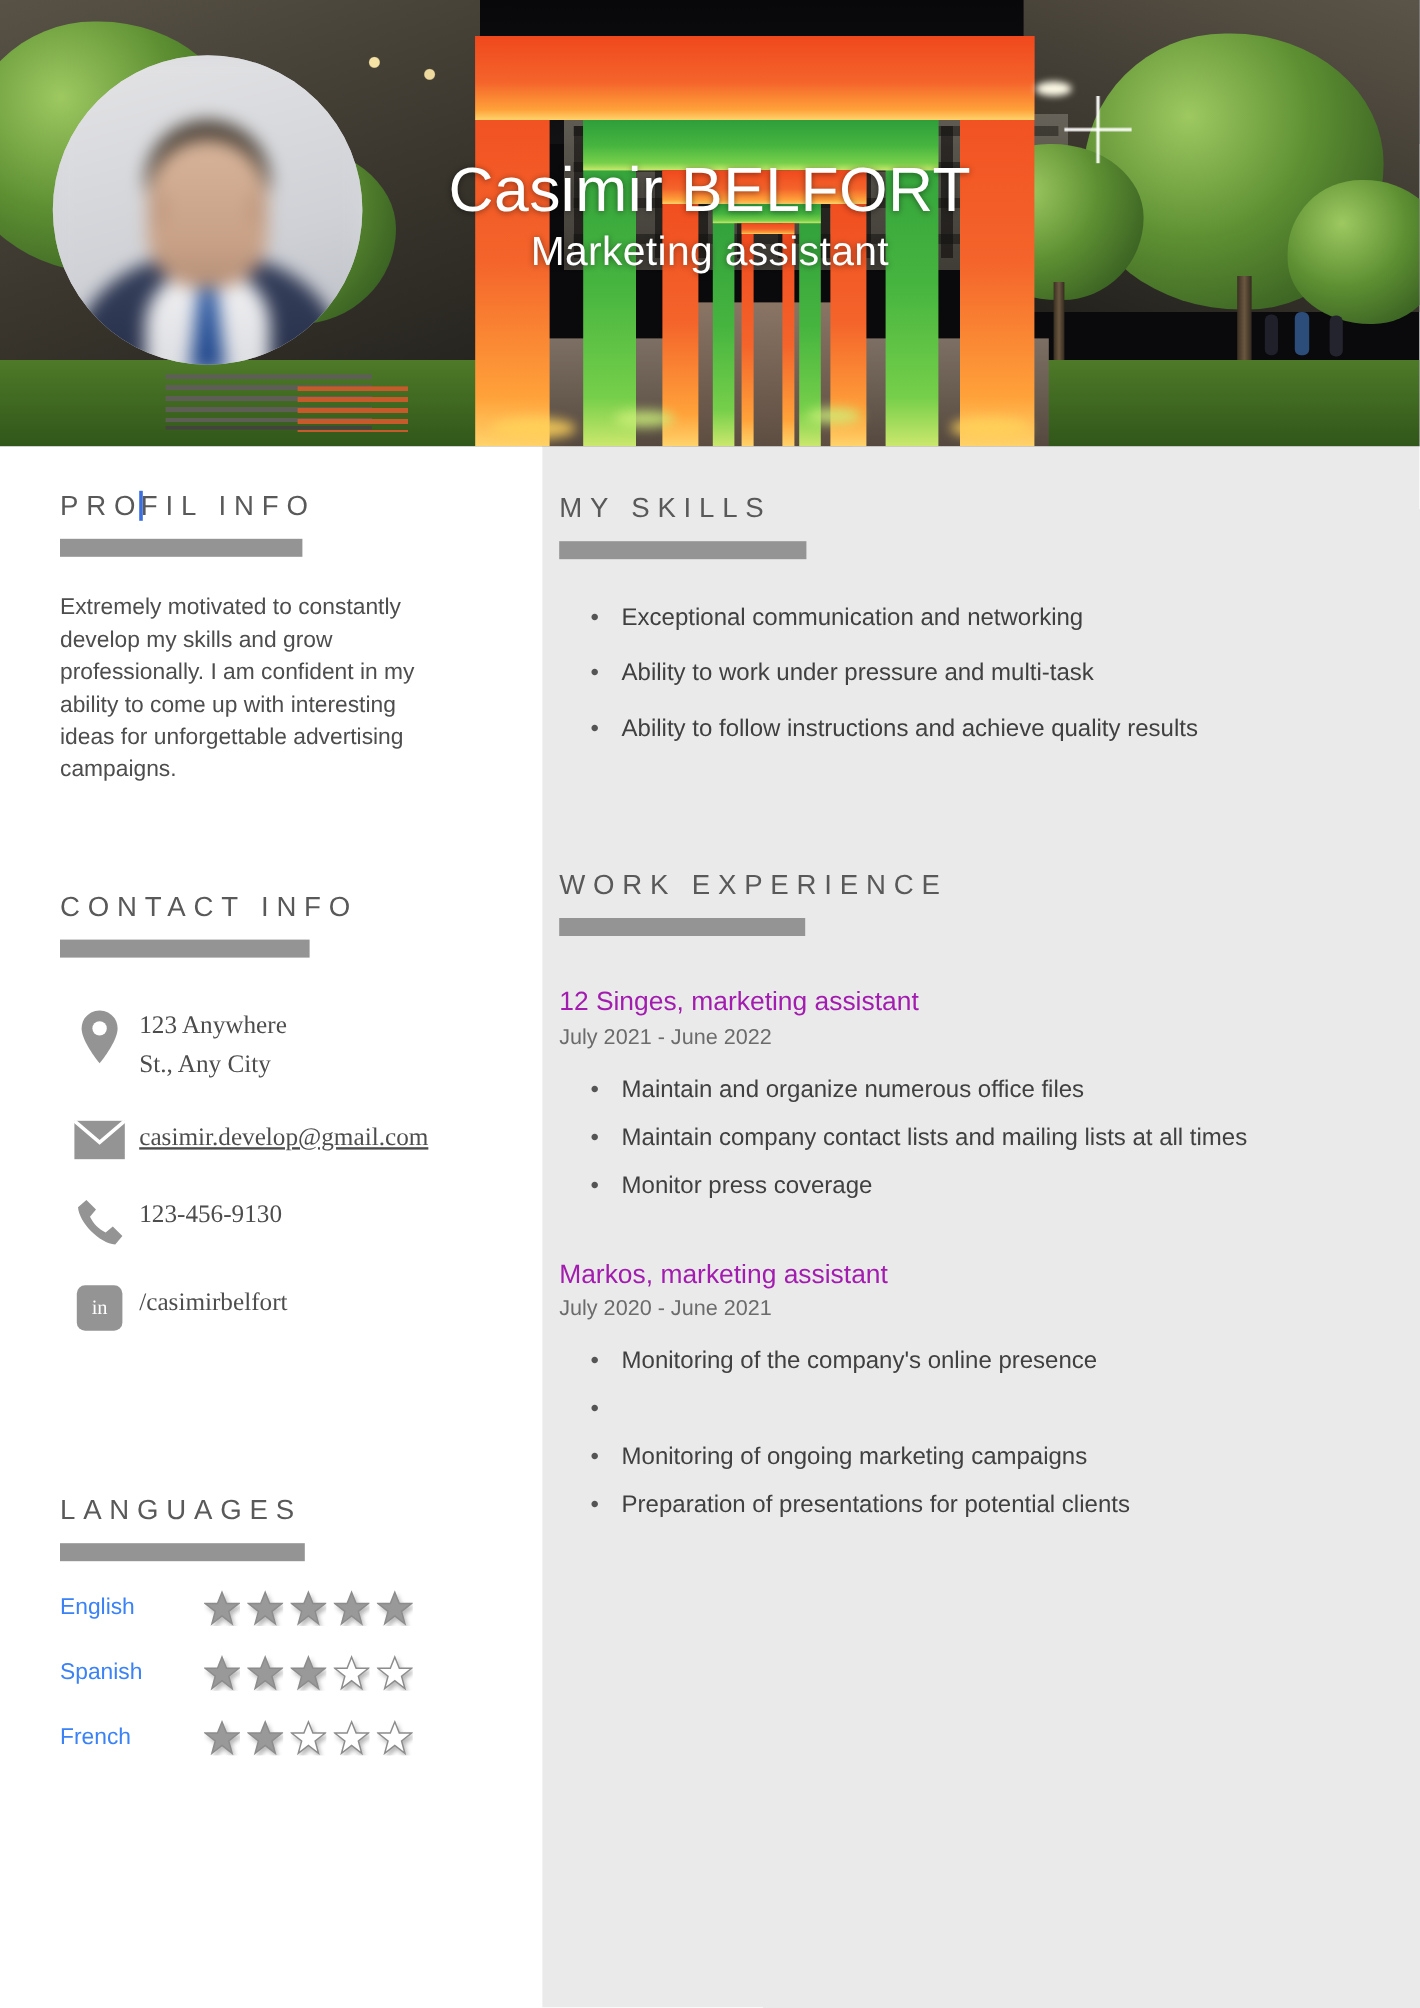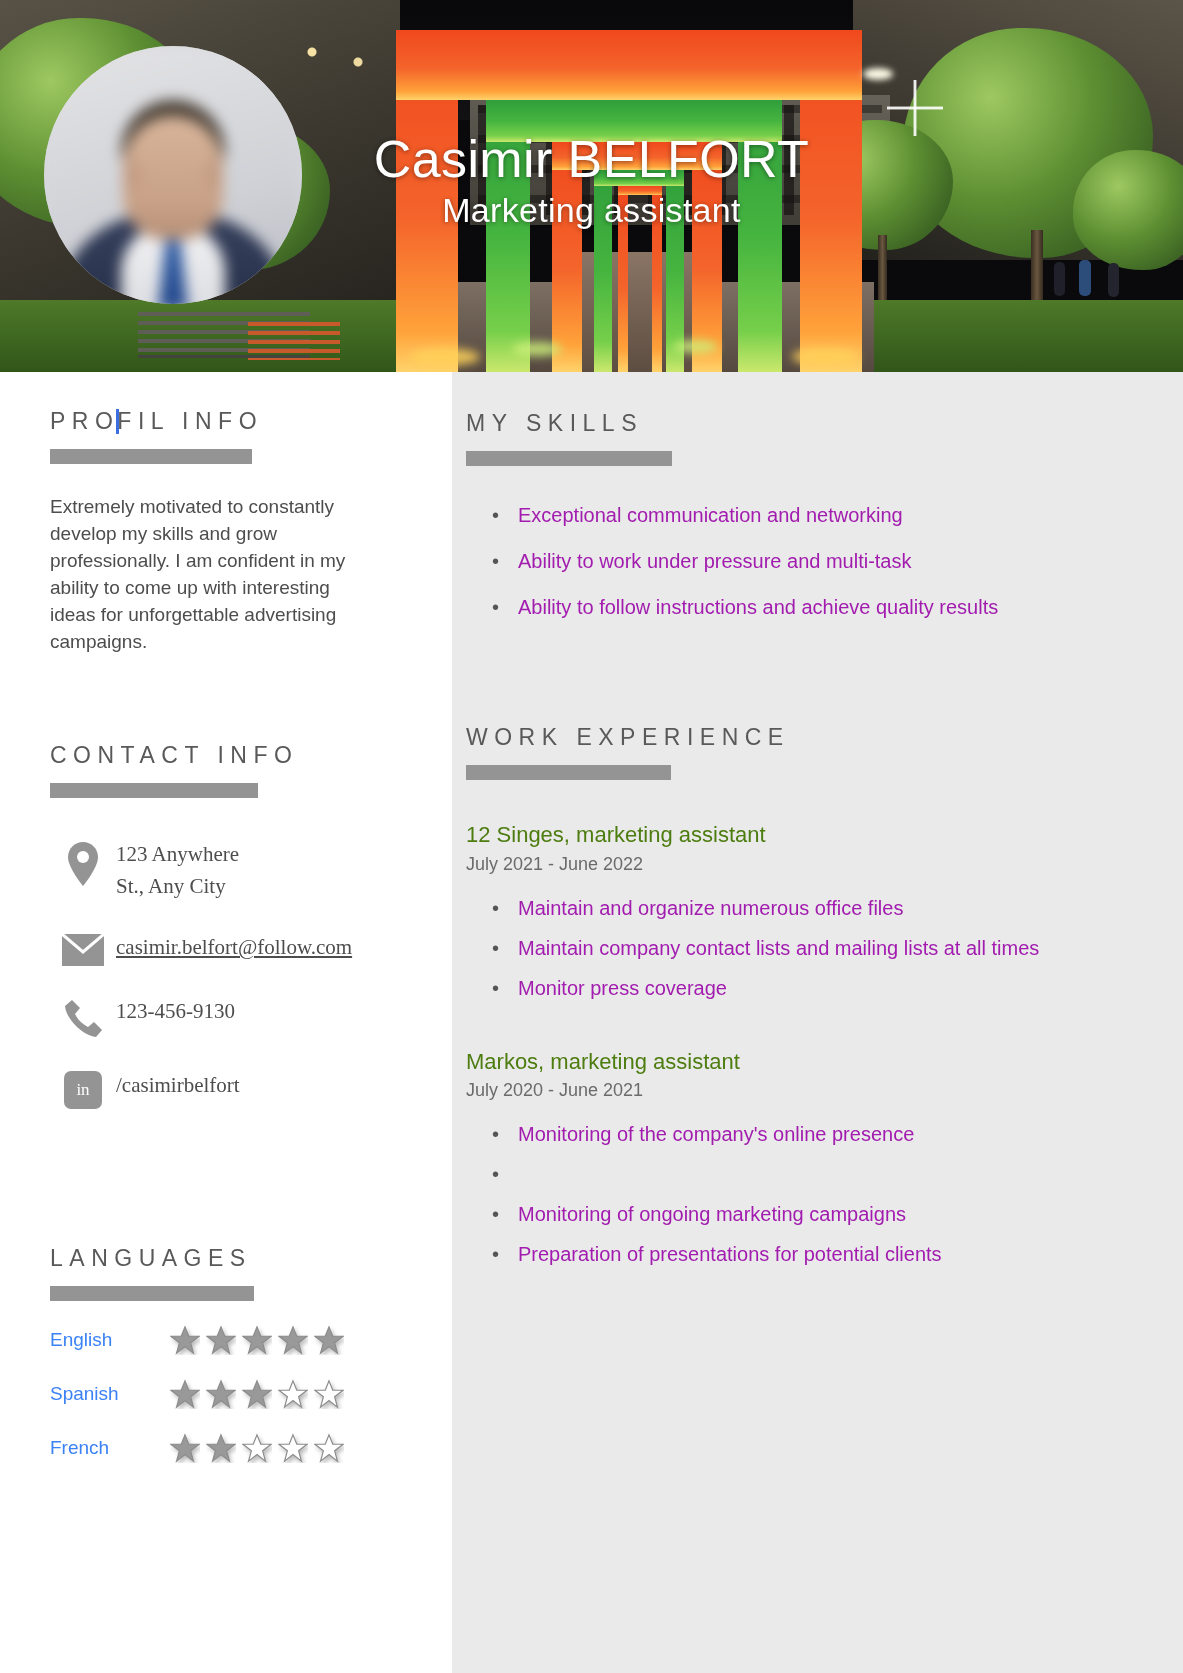--- a/index.html
+++ b/index.html
@@ -270,30 +270,30 @@
   .bullet-dot {
     width: 52px; min-width: 52px;
     text-align: left;
     padding-left: 26px;
     font-size: 20px;
     color: #555;
     line-height: 1.5;
   }
   .bullet-text {
     font-size: 20px;
-    color: #a21caf;
+    color: #404040;
     line-height: 1.5;
     max-width: 580px;
   }
 
   .work-block { margin-top: 40px; }
   .job { margin-bottom: 44px; }
   .job-title {
     font-size: 22px;
-    color: #4d7c0f;
+    color: #a21caf;
     line-height: 1.35;
   }
   .job-dates {
     font-size: 18px;
     color: #6b6b6b;
     margin-top: 4px;
   }
   .job-bullets { margin-top: 18px; }
   .job-bullets .bullet-row { margin-bottom: 10px; }
 
@@ -423,21 +423,21 @@
           </div>
         </div>
 
         <div class="contact-row">
           <div class="c-icon">
             <svg width="44" height="34" viewBox="0 0 44 34" aria-hidden="true">
               <rect x="1" y="1" width="42" height="32" fill="#949494"></rect>
               <path d="M1 1 L22 19 L43 1" fill="none" stroke="#ffffff" stroke-width="3"></path>
             </svg>
           </div>
-          <div class="c-text link">casimir.belfort@follow.com</div>
+          <div class="c-text link">casimir.develop@gmail.com</div>
         </div>
 
         <div class="contact-row">
           <div class="c-icon">
             <svg width="44" height="44" viewBox="0 0 44 44" aria-hidden="true">
               <path d="M11 3 L19 11 L14 17 C17 23 21 27 27 30 L33 25 L41 33 L35 40 C22 39 5 22 4 9 Z" fill="#949494"></path>
             </svg>
           </div>
           <div class="c-text">123-456-9130</div>
         </div>

